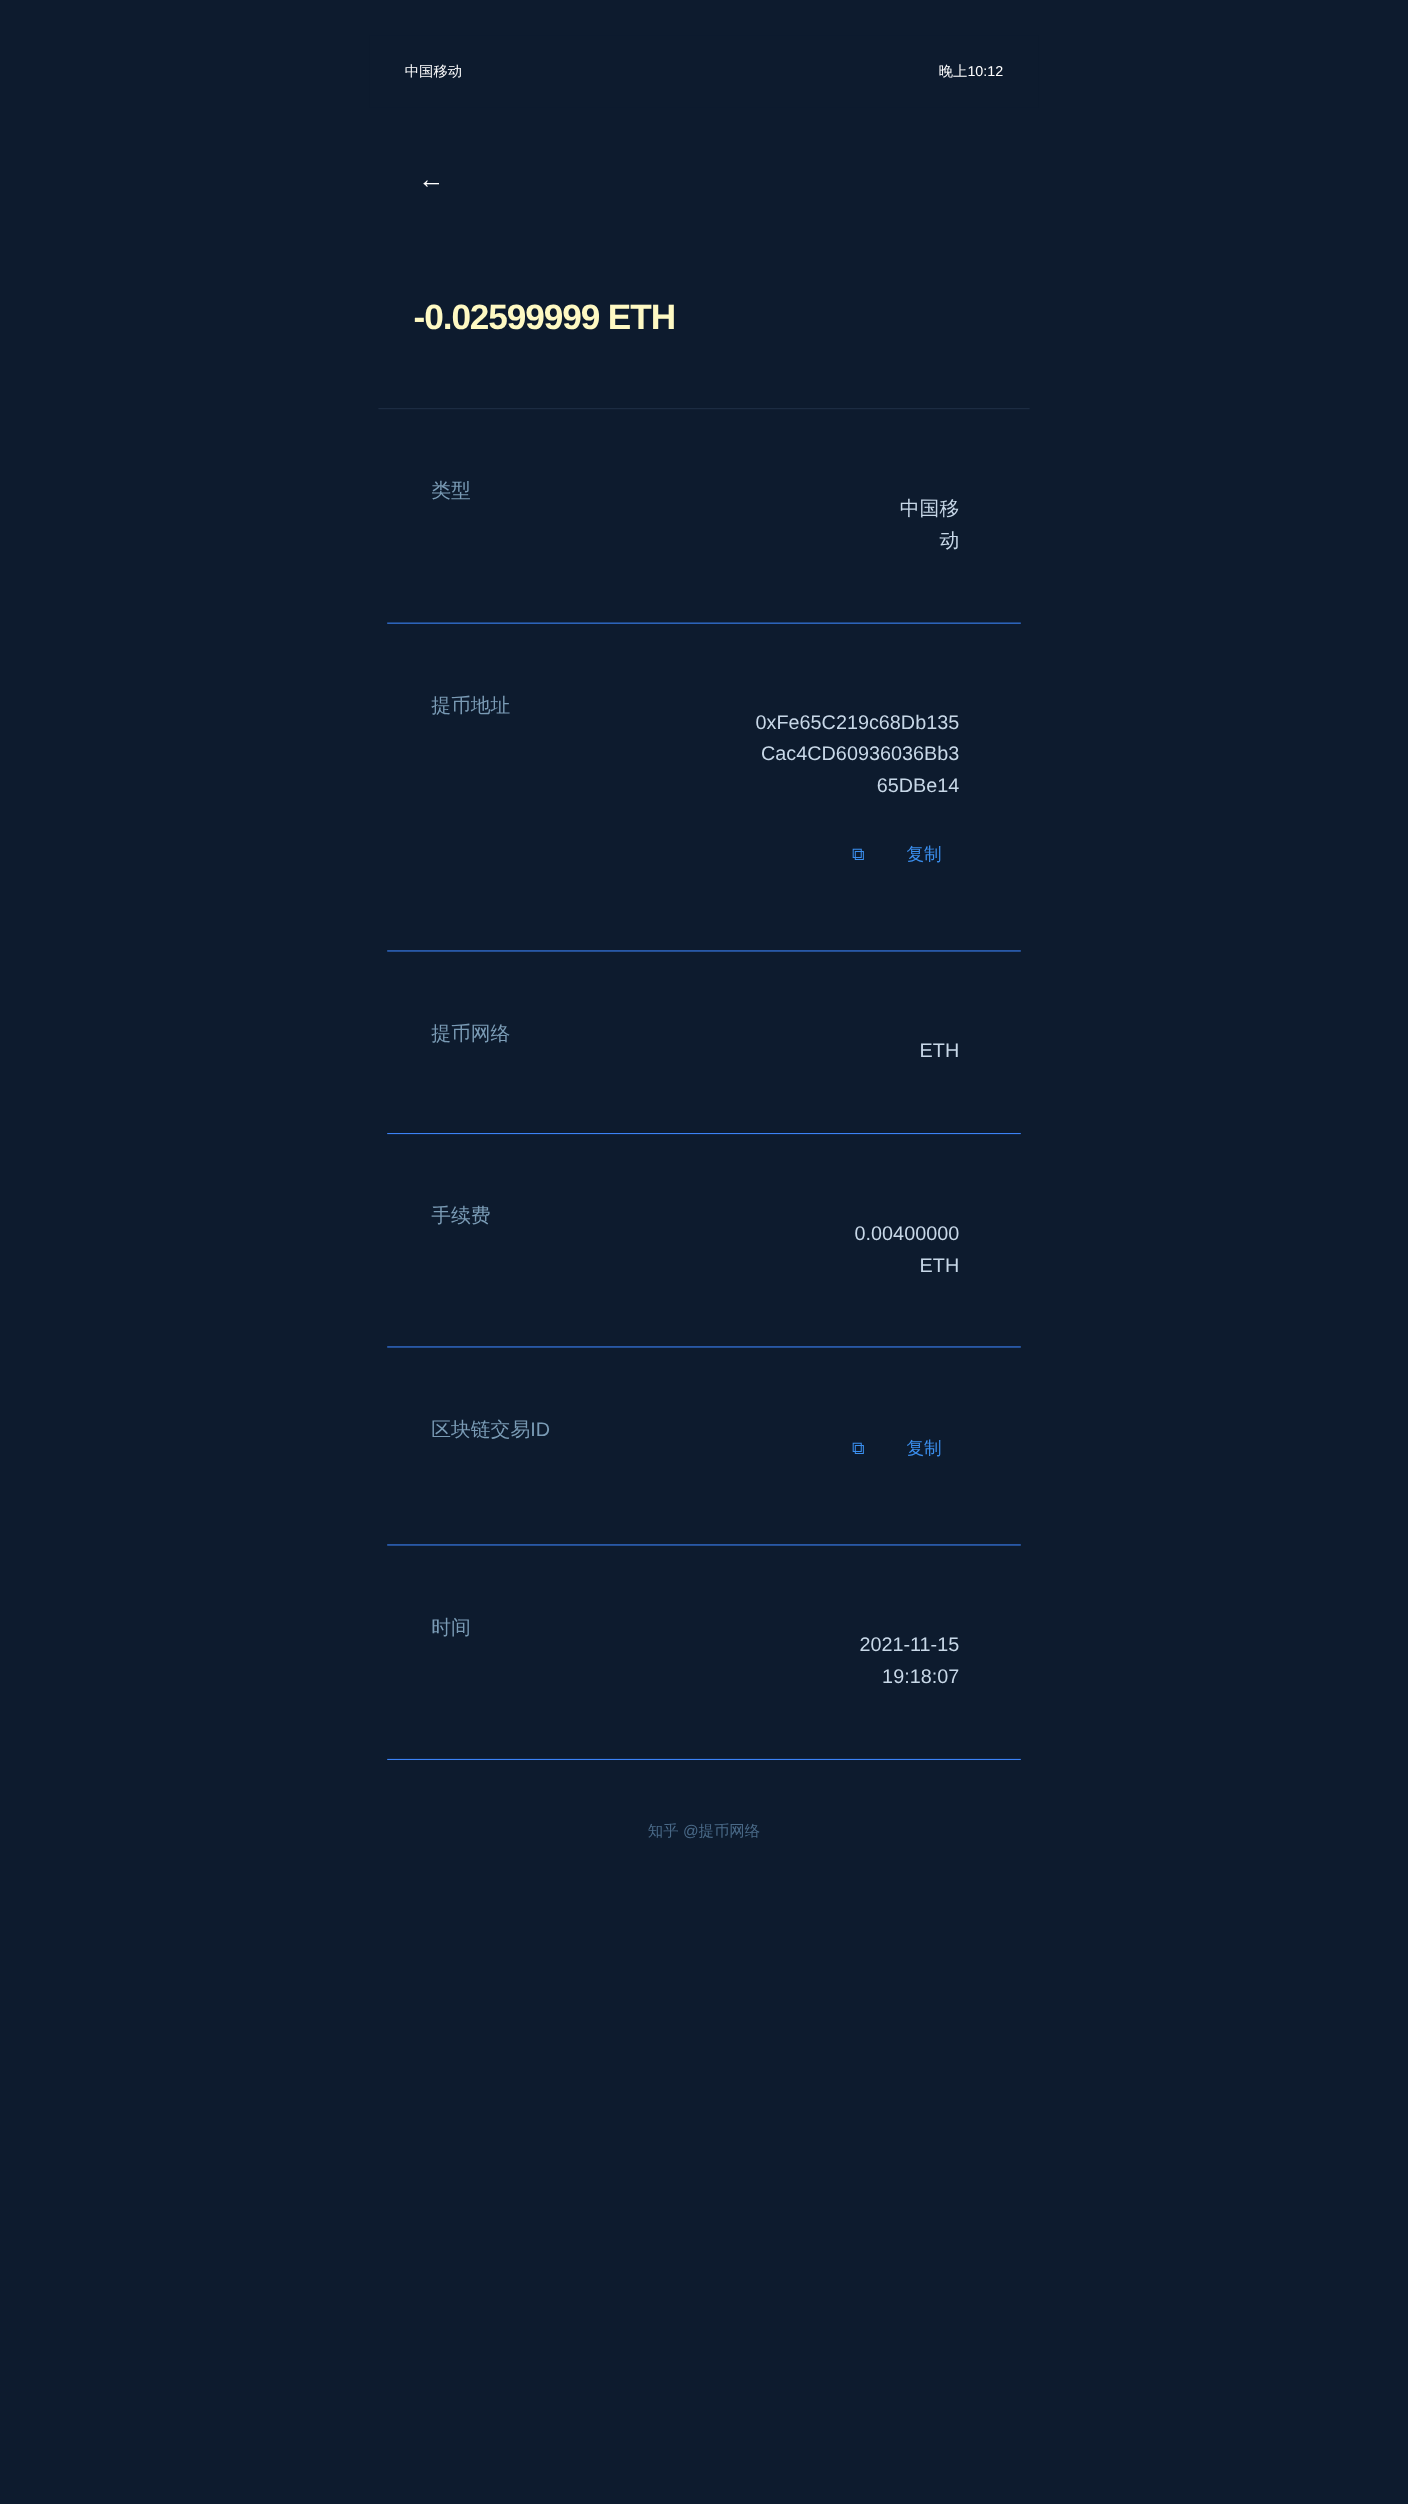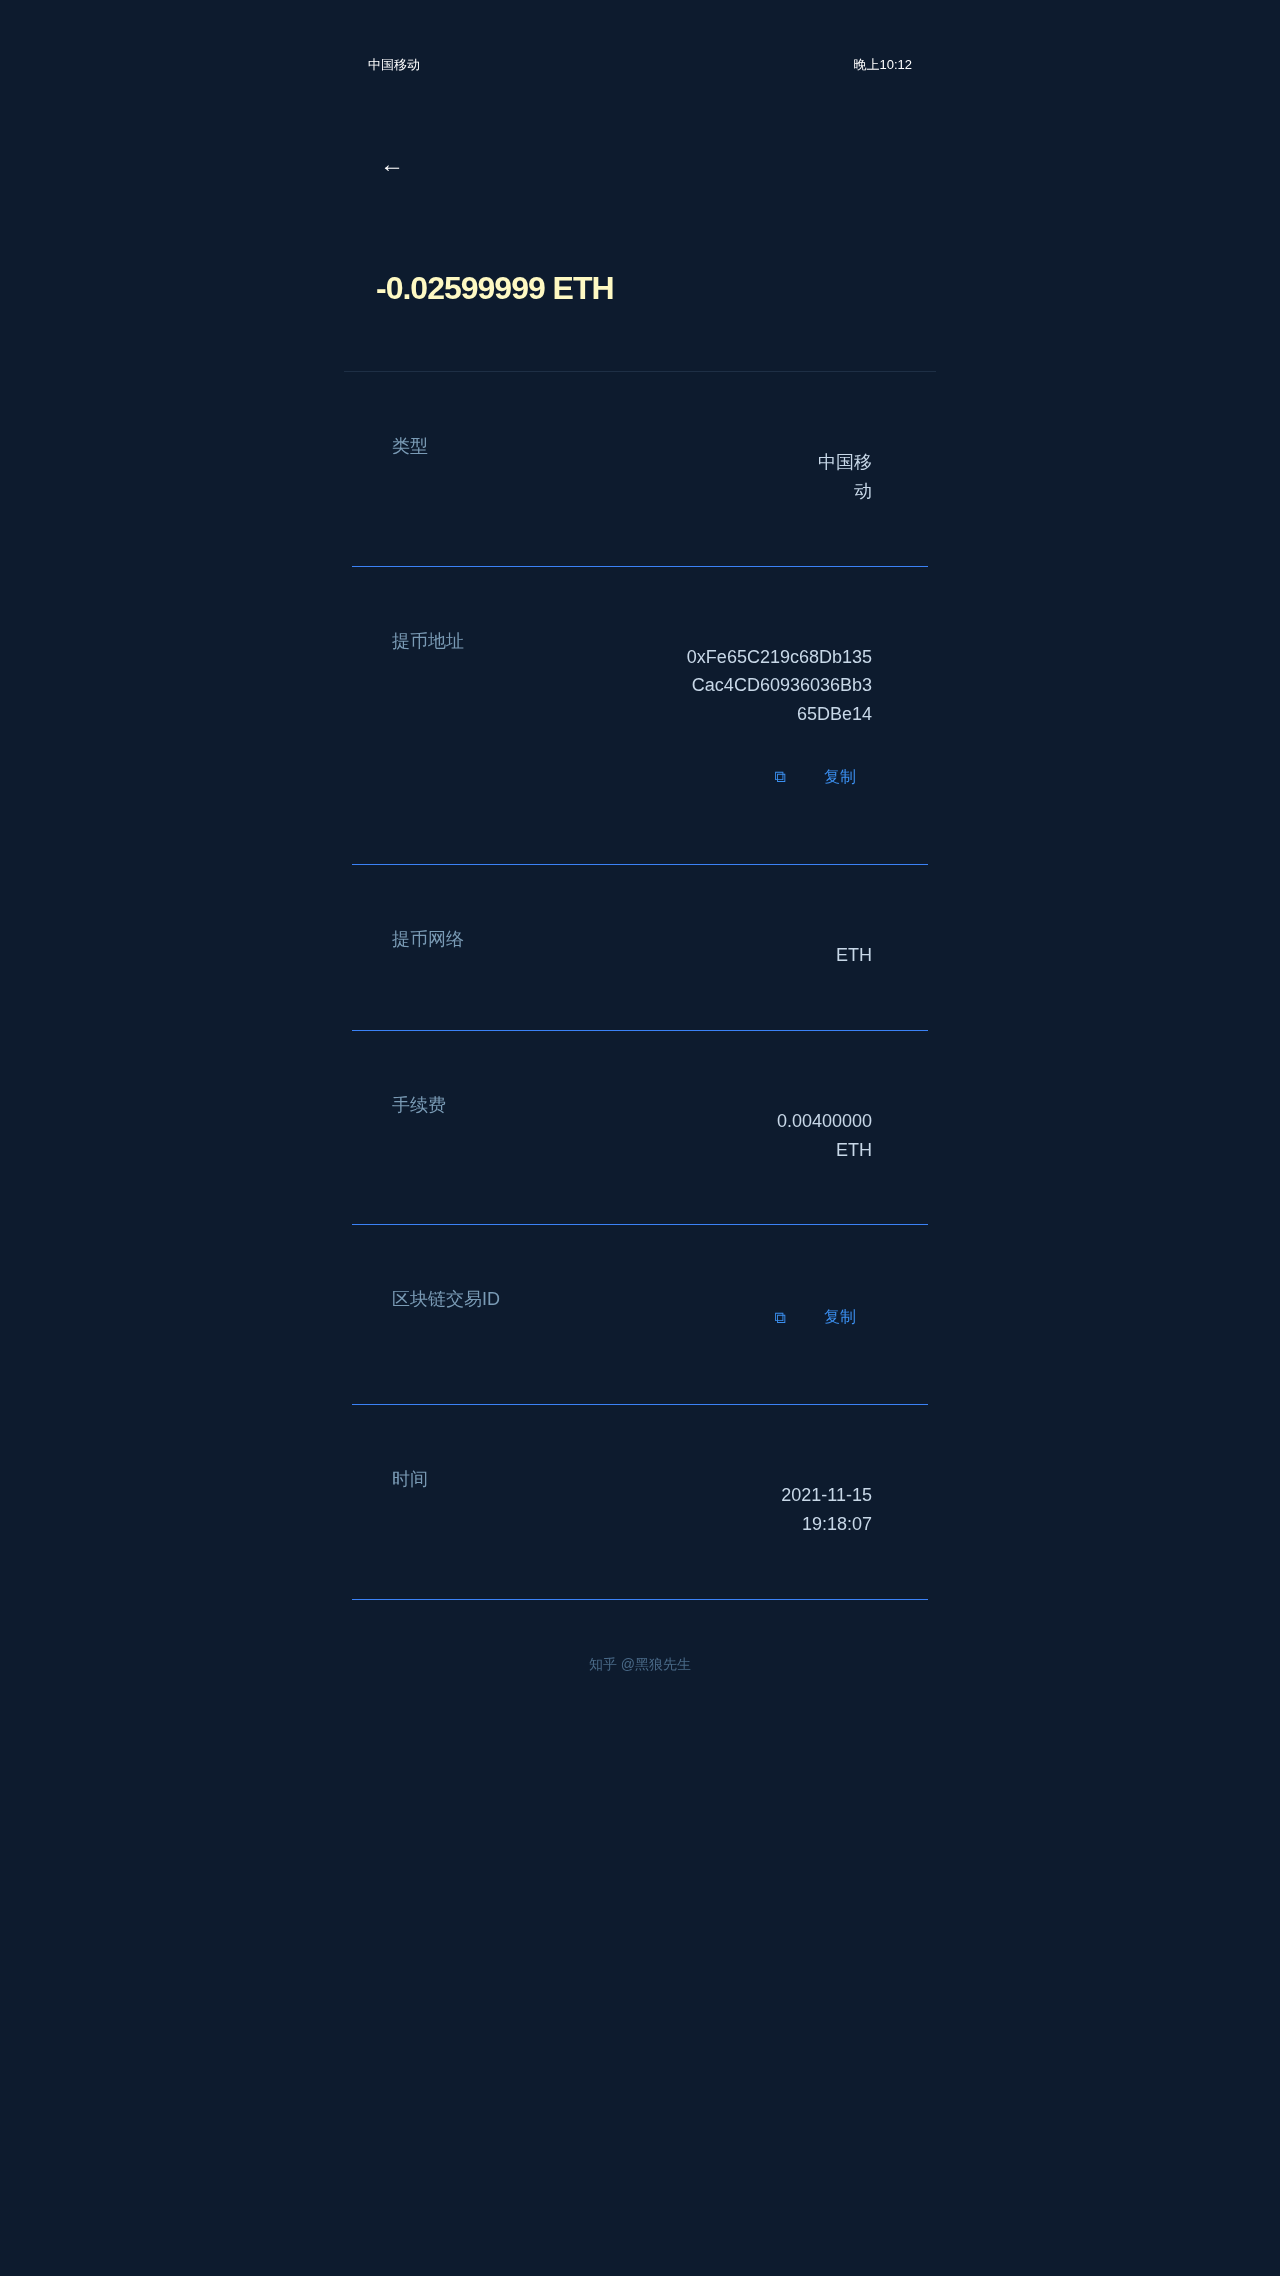--- a/index.html
+++ b/index.html
@@ -187,13 +187,13 @@
       </div>
     </div>
     <div class="detail-row">
       <span class="detail-label">时间</span>
       <div class="value-col">
         <span class="detail-value">2021-11-15 19:18:07</span>
       </div>
     </div>
   </div>
 
-<div class="footer-brand">知乎 @黑狼先生</div>
+<div class="footer-brand">知乎 @提币网络</div>
 
 </body></html>

